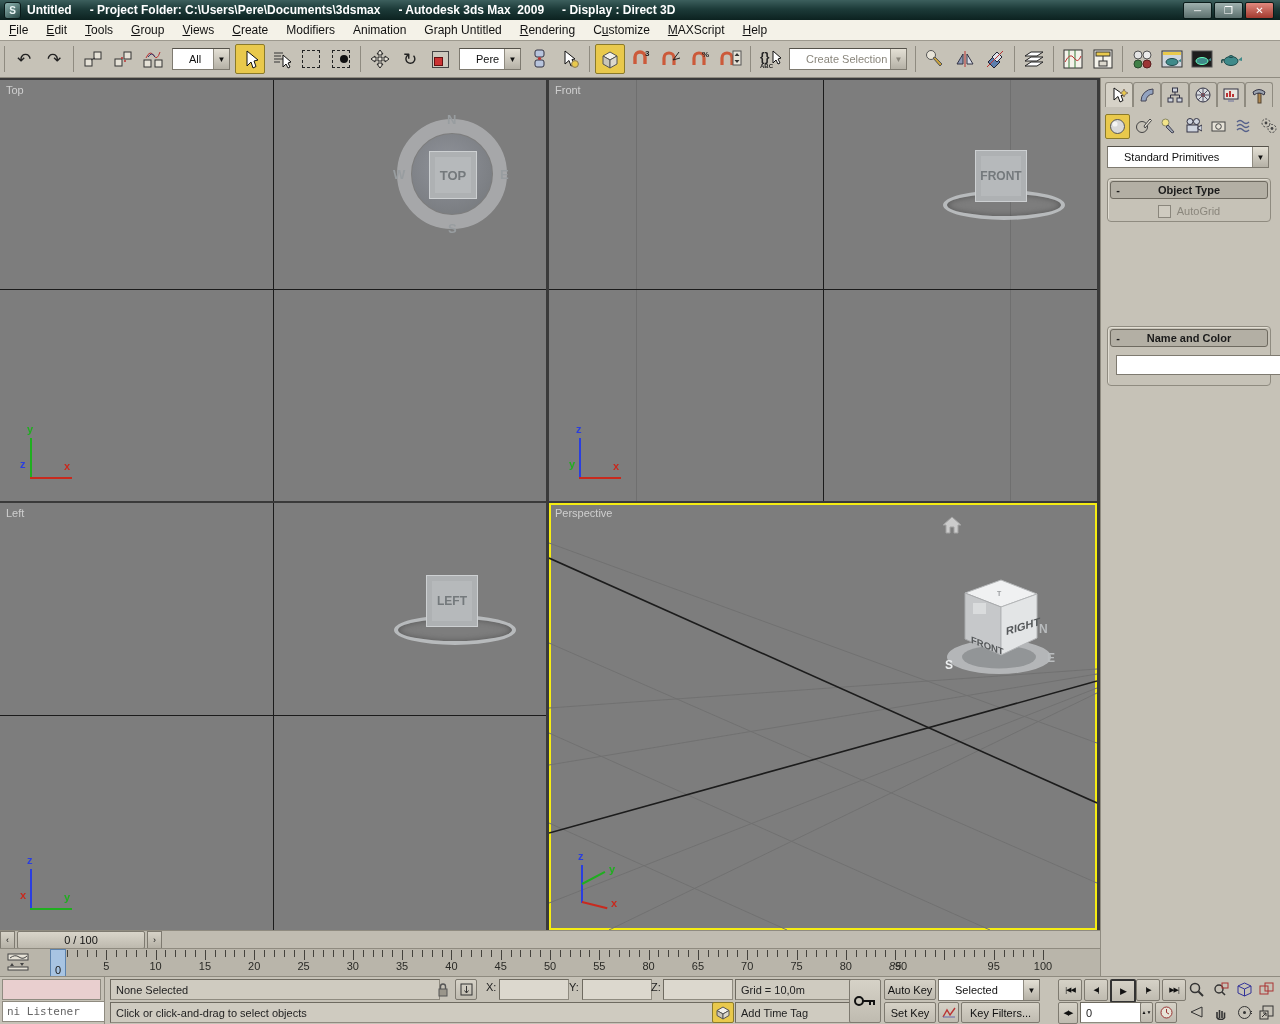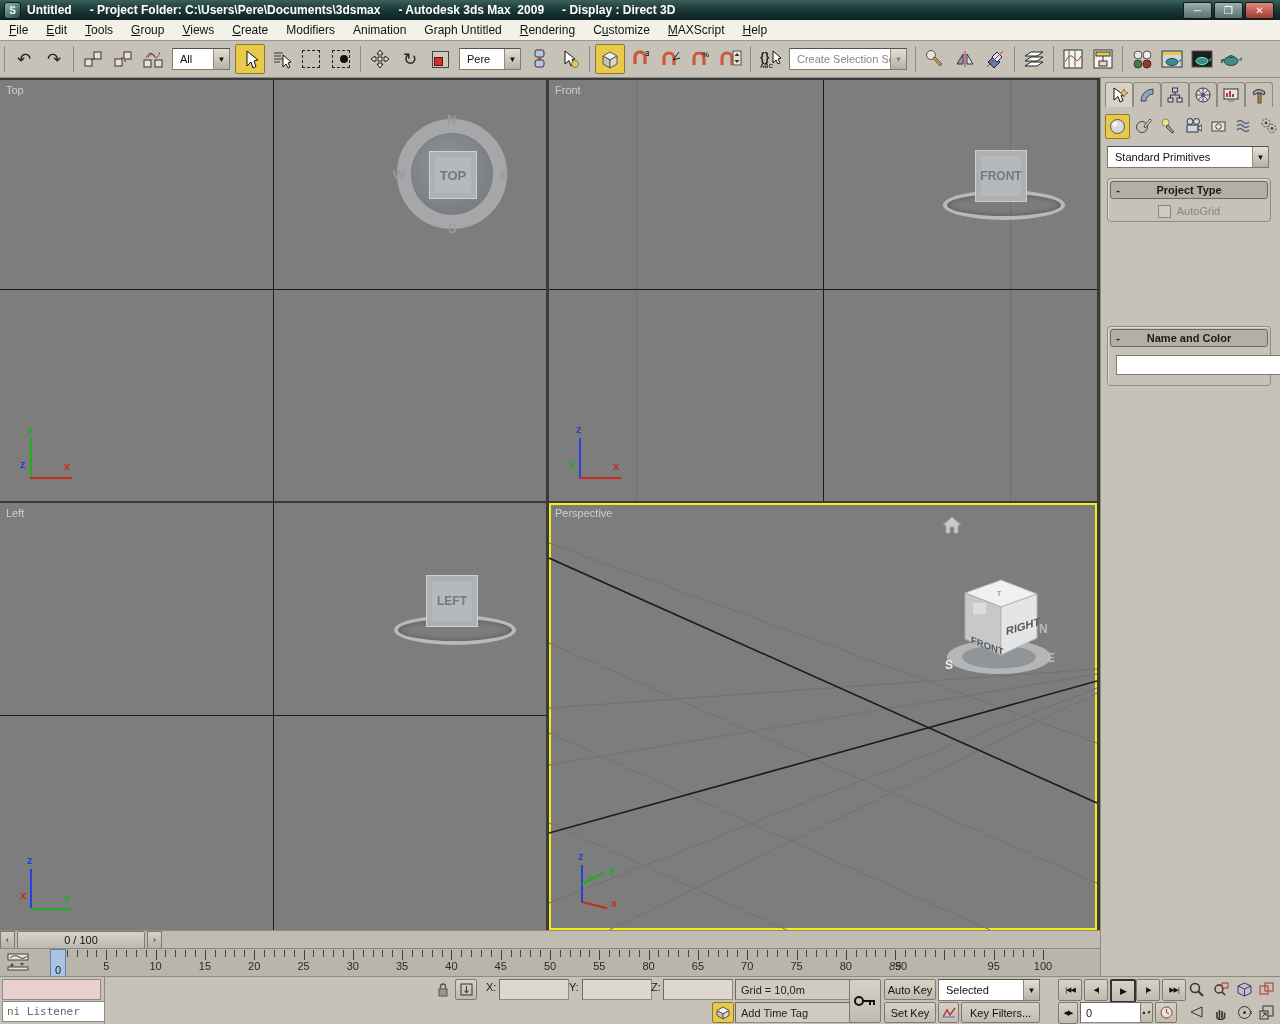--- a/index.html
+++ b/index.html
@@ -26,21 +26,21 @@
   .menu-item u{text-decoration:underline;}
   
   #toolbar{position:absolute;left:0;top:41px;width:1280px;height:36px;background:#c6c2b7;
     border-bottom:1px solid #8f8b80;display:flex;align-items:center;}
   .tbtn{width:28px;height:28px;margin:0 1px;display:flex;align-items:center;justify-content:center;
     font-size:17px;color:#222;position:relative;flex:0 0 auto;}
   .tbtn.active{background:#e9c94c;border:1px solid #8a7a2a;border-radius:2px;}
   .tsep{width:1px;height:26px;background:#8f8b80;margin:0 4px;flex:0 0 auto;}
   .dd{height:20px;background:#fff;border:1px solid #7e7a70;border-top-color:#55524a;
     display:flex;align-items:center;font-size:11px;flex:0 0 auto;position:relative;}
-  .dd .ddtext{flex:1;padding:0 7px;white-space:nowrap;overflow:hidden;}
+  .dd .ddtext{flex:1;padding:0 16px;white-space:nowrap;overflow:hidden;}
   .dd .ddarrow{width:15px;height:100%;background:linear-gradient(180deg,#e4e0d5,#b5b1a6);
     border-left:1px solid #8f8b80;display:flex;align-items:center;justify-content:center;font-size:8px;}
   .grayed{color:#8a867c;}
   
   #vparea{position:absolute;left:0;top:78px;width:1100px;height:852px;background:#3a3a3a;}
   .vp{position:absolute;background:#7d7d7d;overflow:hidden;}
   .vp-label{position:absolute;left:6px;top:4px;color:#cfcfcf;font-size:11px;z-index:5;}
   .vpline{position:absolute;background:#1b1b1b;}
   .vpline.faint{background:#6f6f6f;}
   #vp-persp{outline:2px solid #f6ed13;outline-offset:-2px;}
@@ -561,21 +561,21 @@
       </div>
     </div>
     <div class="dd" id="prim-dd">
       <span class="ddtext">Standard Primitives</span>
         <span class="ddarrow">▼</span>
     </div>
 
     <div class="rollout" style="top:100px;">
       <div class="rollout-header">
         <span class="minus">-</span>
-        <span class="rtitle">Project Type</span>
+        <span class="rtitle">Object Type</span>
       </div>
       <div id="autogrid-row">
         <div id="autogrid-box"></div>
         <span>AutoGrid</span>
       </div>
     </div>
 
     <div class="rollout" style="top:248px;">
       <div class="rollout-header">
         <span class="minus">-</span>
@@ -727,40 +727,42 @@
         <div class="tick-label" style="left: 1001px;">100</div>
         <div id="frame-marker" style="left: 15px;">0</div>
       </div>
   </div>
 
   <div id="statusbar">
     <div id="macro-box"></div>
     <div id="listener-box">ni Listener</div>
     <div class="vsep" style="left:104px;top:0;height:48px;"></div>
 
+    <div class="sfield" style="left:110px;top:2px;width:318px;">None Selected</div>
     <div class="navbtn" style="left:432px;top:2px;">
       <svg width="12" height="15">
           <rect x="2" y="7" width="8" height="7" fill="#9a968b" stroke="#555"></rect>
           <path d="M3.5 7 V4.5 a2.5 2.5 0 0 1 5 0 V7" fill="none" stroke="#555" stroke-width="1.4"></path>
         </svg>
     </div>
     <div class="sbtn" style="left:455px;top:2px;width:20px;height:19px;">
       <svg width="13" height="13">
           <rect x="1" y="1" width="11" height="11" fill="none" stroke="#333"></rect>
           <path d="M6.5 3 V10 M6.5 10 l-2-2.5 M6.5 10 l2-2.5" stroke="#333" fill="none"></path>
         </svg>
     </div>
     <span class="coordlabel" style="left:486px;">X:</span>
     <div class="sfield" style="left:499px;top:2px;width:58px;background:#dcd8ce;"></div>
     <span class="coordlabel" style="left:569px;">Y:</span>
     <div class="sfield" style="left:582px;top:2px;width:58px;background:#dcd8ce;"></div>
     <span class="coordlabel" style="left:651px;">Z:</span>
     <div class="sfield" style="left:663px;top:2px;width:58px;background:#dcd8ce;"></div>
 
     <div class="sfield" style="left:735px;top:2px;width:108px;">Grid = 10,0m</div>
+    <div class="sfield" style="left:110px;top:25px;width:593px;">Click or click-and-drag to select objects</div>
     <div id="iso-btn">
       <svg width="14" height="14">
           <polygon points="7,1 13,4.5 7,8 1,4.5" fill="#f2f0ea" stroke="#555"></polygon>
           <polygon points="1,4.5 7,8 7,13 1,9.5" fill="#c9c5ba" stroke="#555"></polygon>
           <polygon points="13,4.5 7,8 7,13 13,9.5" fill="#dcd8cd" stroke="#555"></polygon>
         </svg>
     </div>
     <div class="sfield" style="left:735px;top:25px;width:108px;">Add Time Tag</div>
 
     <div class="sbtn" style="left:849px;top:2px;width:30px;height:42px;">

